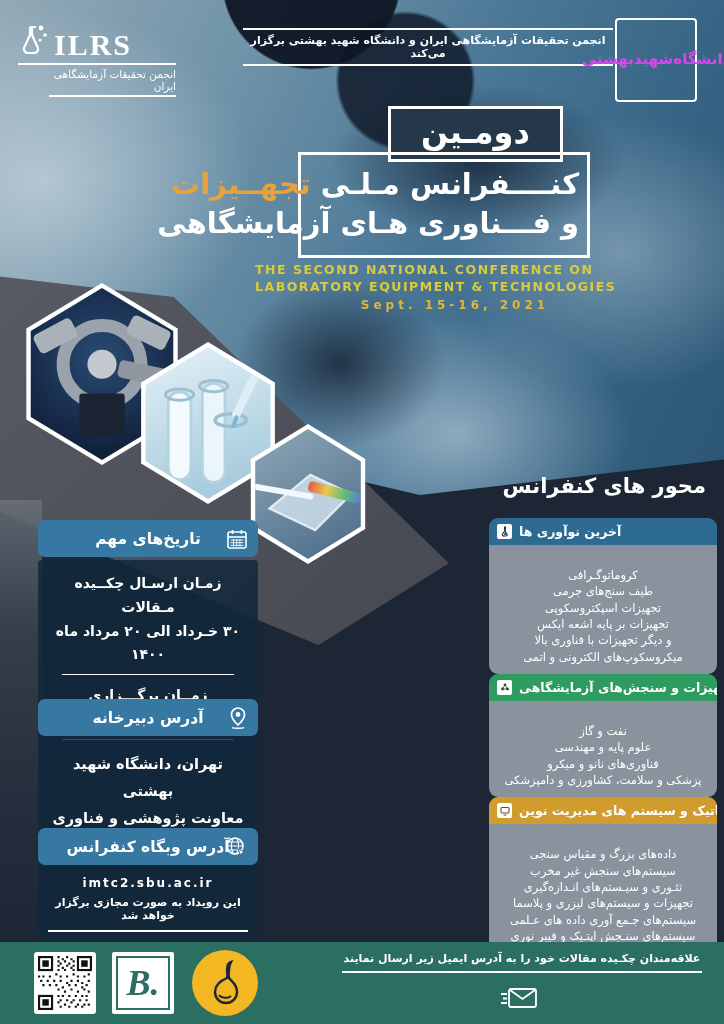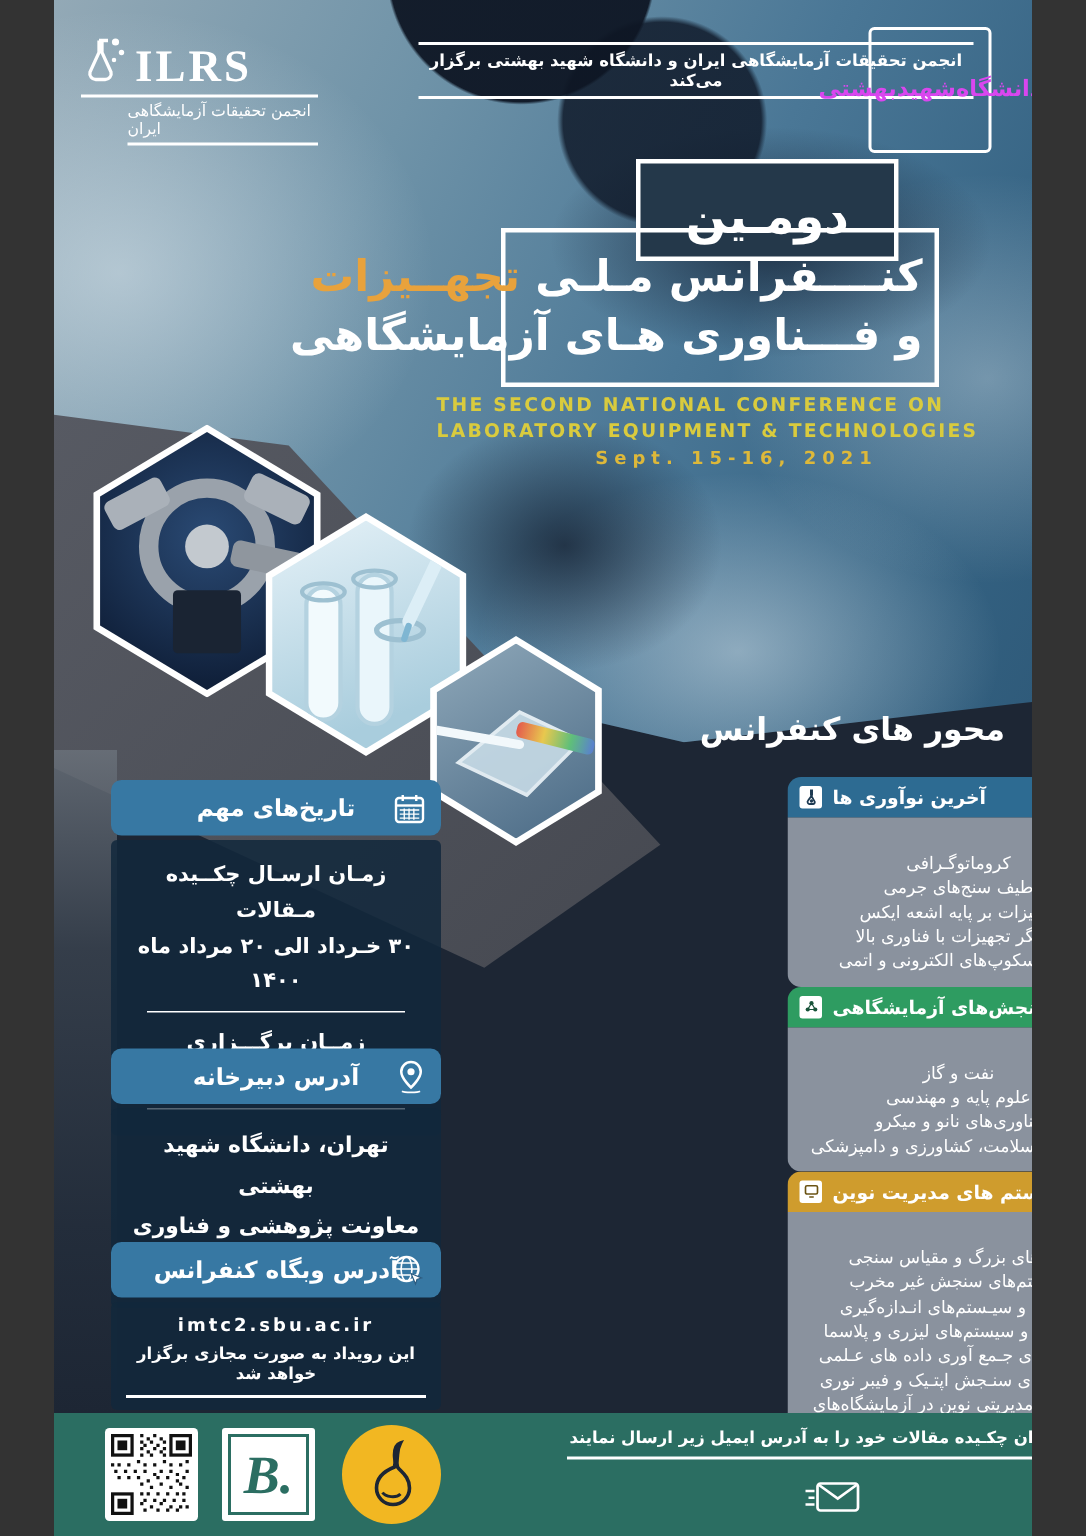--- a/index.html
+++ b/index.html
@@ -1,16 +1,16 @@
 <!DOCTYPE html>
 <html><head>
 <meta charset="utf-8">
 <style>
   html,body{margin:0;padding:0;background:#333;}
-  #poster{position:relative;width:652px;height:1024px;margin:0 auto;overflow:hidden;
+  #poster{position:relative;width:724px;height:1024px;margin:0 auto;overflow:hidden;
     background:#1d2634;font-family:"DejaVu Sans",sans-serif;direction:ltr;}
   
   .photo{position:absolute;left:0;top:0;width:724px;height:505px;
     clip-path:polygon(0 0,100% 0,100% 91%,58% 98%,34% 90%,0 56%);
     background:
       radial-gradient(circle at 43% -4%, rgba(14,22,36,.95) 0 88px, rgba(14,22,36,0) 90px),
       radial-gradient(circle at 56% 16%, rgba(16,26,42,.85) 0 66px, rgba(16,26,42,0) 70px),
       radial-gradient(ellipse 210px 110px at 66% 32%, rgba(22,34,52,.8), rgba(22,34,52,0) 70%),
       radial-gradient(ellipse 150px 120px at 47% 72%, rgba(18,28,44,.75), rgba(18,28,44,0) 70%),
       radial-gradient(ellipse 240px 190px at 86% 50%, rgba(238,246,250,.34), rgba(238,246,250,0) 72%),
@@ -18,31 +18,31 @@
       radial-gradient(ellipse 300px 250px at 6% 36%, rgba(228,238,244,.5), rgba(228,238,244,0) 70%),
       linear-gradient(115deg,#93a9b6 0%,#6f93a8 28%,#4a7796 55%,#356383 78%,#2b5574 100%);}
   .band{position:absolute;inset:0;clip-path:polygon(0 27%,24% 29%,62% 55%,44% 63%,0 50%);
     background:linear-gradient(135deg,#5d6069,#43464e 70%);}
   .lstrip{position:absolute;left:0;top:500px;width:42px;height:442px;
     background:linear-gradient(180deg,#6a717a,#39424e 30%,#242e3c 72%,#1d2634);opacity:.85;}
   
   .ilrs{position:absolute;left:18px;top:24px;width:158px;color:#fff;}
   .ilrs-row{display:flex;align-items:flex-end;gap:6px;border-bottom:2px solid #fff;padding-bottom:3px;}
   .ilrs-acr{font-family:"Liberation Serif",serif;font-weight:bold;font-size:30px;letter-spacing:2px;line-height:1;}
-  .ilrs-fa{direction:rtl;text-align:left;font-size:10.5px;padding:3px 0 3px;border-bottom:2px solid #fff;margin-left:31px;}
+  .ilrs-fa{direction:rtl;text-align:right;font-size:10.5px;padding:3px 0 3px;border-bottom:2px solid #fff;margin-left:31px;}
   .banner{position:absolute;left:243px;top:28px;width:366px;color:#fff;direction:rtl;
     text-align:center;font-size:11px;font-weight:bold;border-top:2px solid #fff;
     border-bottom:2px solid #fff;padding:4px 2px;}
   .sbu{position:absolute;right:27px;top:18px;width:78px;height:80px;border:2px solid #fff;
     border-radius:4px;color:#d946ef;display:flex;justify-content:center;
     align-items:center;direction:rtl;font-weight:bold;line-height:1.15;font-size:15px;
     font-family:"DejaVu Sans",sans-serif;}
   
   .ord-box{position:absolute;left:388px;top:106px;background:#24384a;border:3px solid #fff;
-    padding:16px 30px 8px;color:#fff;font-size:32px;font-weight:bold;direction:rtl;}
+    padding:4px 30px 8px;color:#fff;font-size:32px;font-weight:bold;direction:rtl;}
   .main-box{position:absolute;left:298px;top:152px;width:270px;border:3px solid #fff;
     padding:10px 8px 12px;text-align:center;direction:rtl;color:#fff;font-weight:bold;}
   .main-l1{font-size:29px;white-space:nowrap;line-height:1.35;}
   .main-l2{font-size:29px;white-space:nowrap;line-height:1.35;}
   .orange{color:#e8a23c;}
   .en-sub{position:absolute;left:255px;top:262px;width:400px;text-align:left;color:#d9cb3e;
     font-size:12.5px;font-weight:bold;letter-spacing:1.5px;line-height:1.35;}
   .en-date{position:absolute;left:255px;top:298px;width:400px;text-align:center;color:#ddb83a;
     font-size:12px;font-weight:bold;letter-spacing:4px;}
   
@@ -194,20 +194,21 @@
           <svg width="10" height="11" viewBox="0 0 10 11">
               <path d="M4 1h2M4.6 1v3l2.6 4.6A1.4 1.4 0 0 1 6 10H4a1.4 1.4 0 0 1-1.2-2.4L5.4 4V1" fill="none" stroke="#1d3a52" stroke-width="1.2"></path>
               <circle cx="5" cy="8" r="1.1" fill="#1d3a52"></circle>
             </svg>
         </span>
         <span class="tbox-t">آخرین نوآوری ها</span>
       </div>
       <div class="tbox-b">
         <div class="titem">کروماتوگـرافی</div>
         <div class="titem">طیف سنج‌های جرمی</div>
+        <div class="titem">تجهیزات اسپکتروسکوپی</div>
         <div class="titem">تجهیزات بر پایه اشعه ایکس</div>
         <div class="titem">و دیگر تجهیزات با فناوری بالا</div>
         <div class="titem">میکروسکوپ‌های الکترونی و اتمی</div>
       </div>
     </div>
 
     <div class="tbox">
       <div class="tbox-h th-green">
         <span class="tbox-ic">
           <svg width="10" height="10" viewBox="0 0 10 10">

